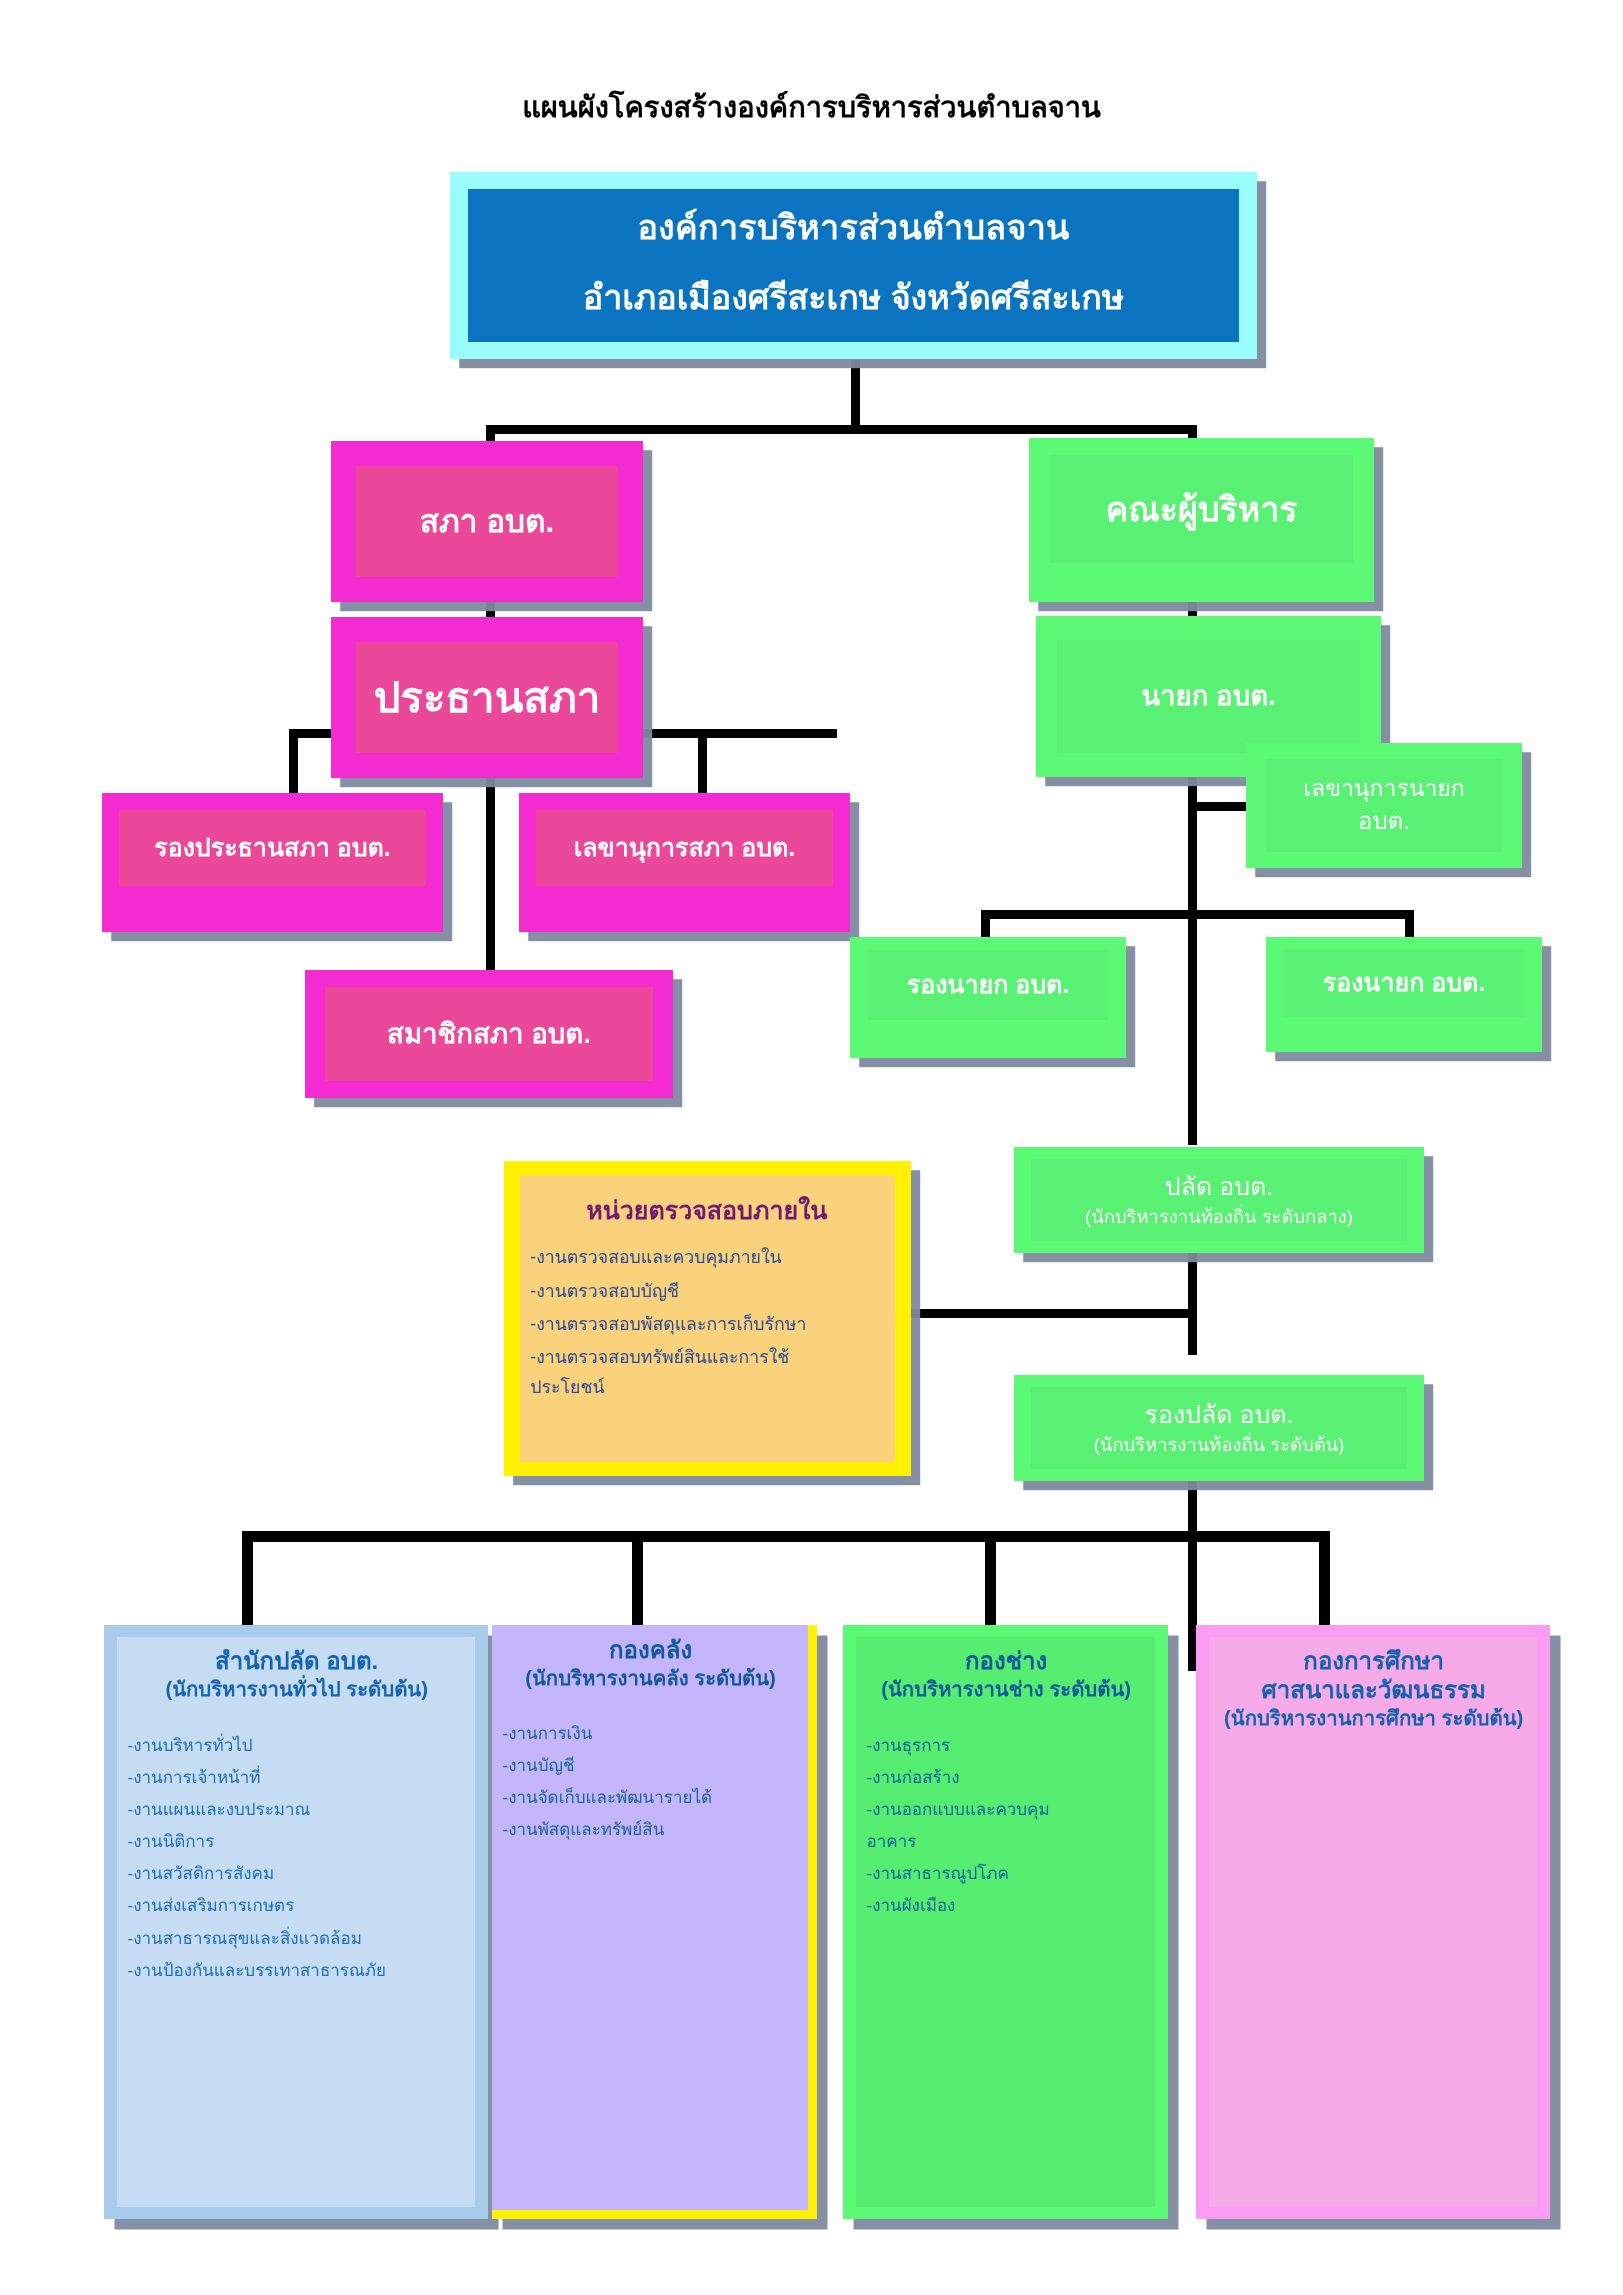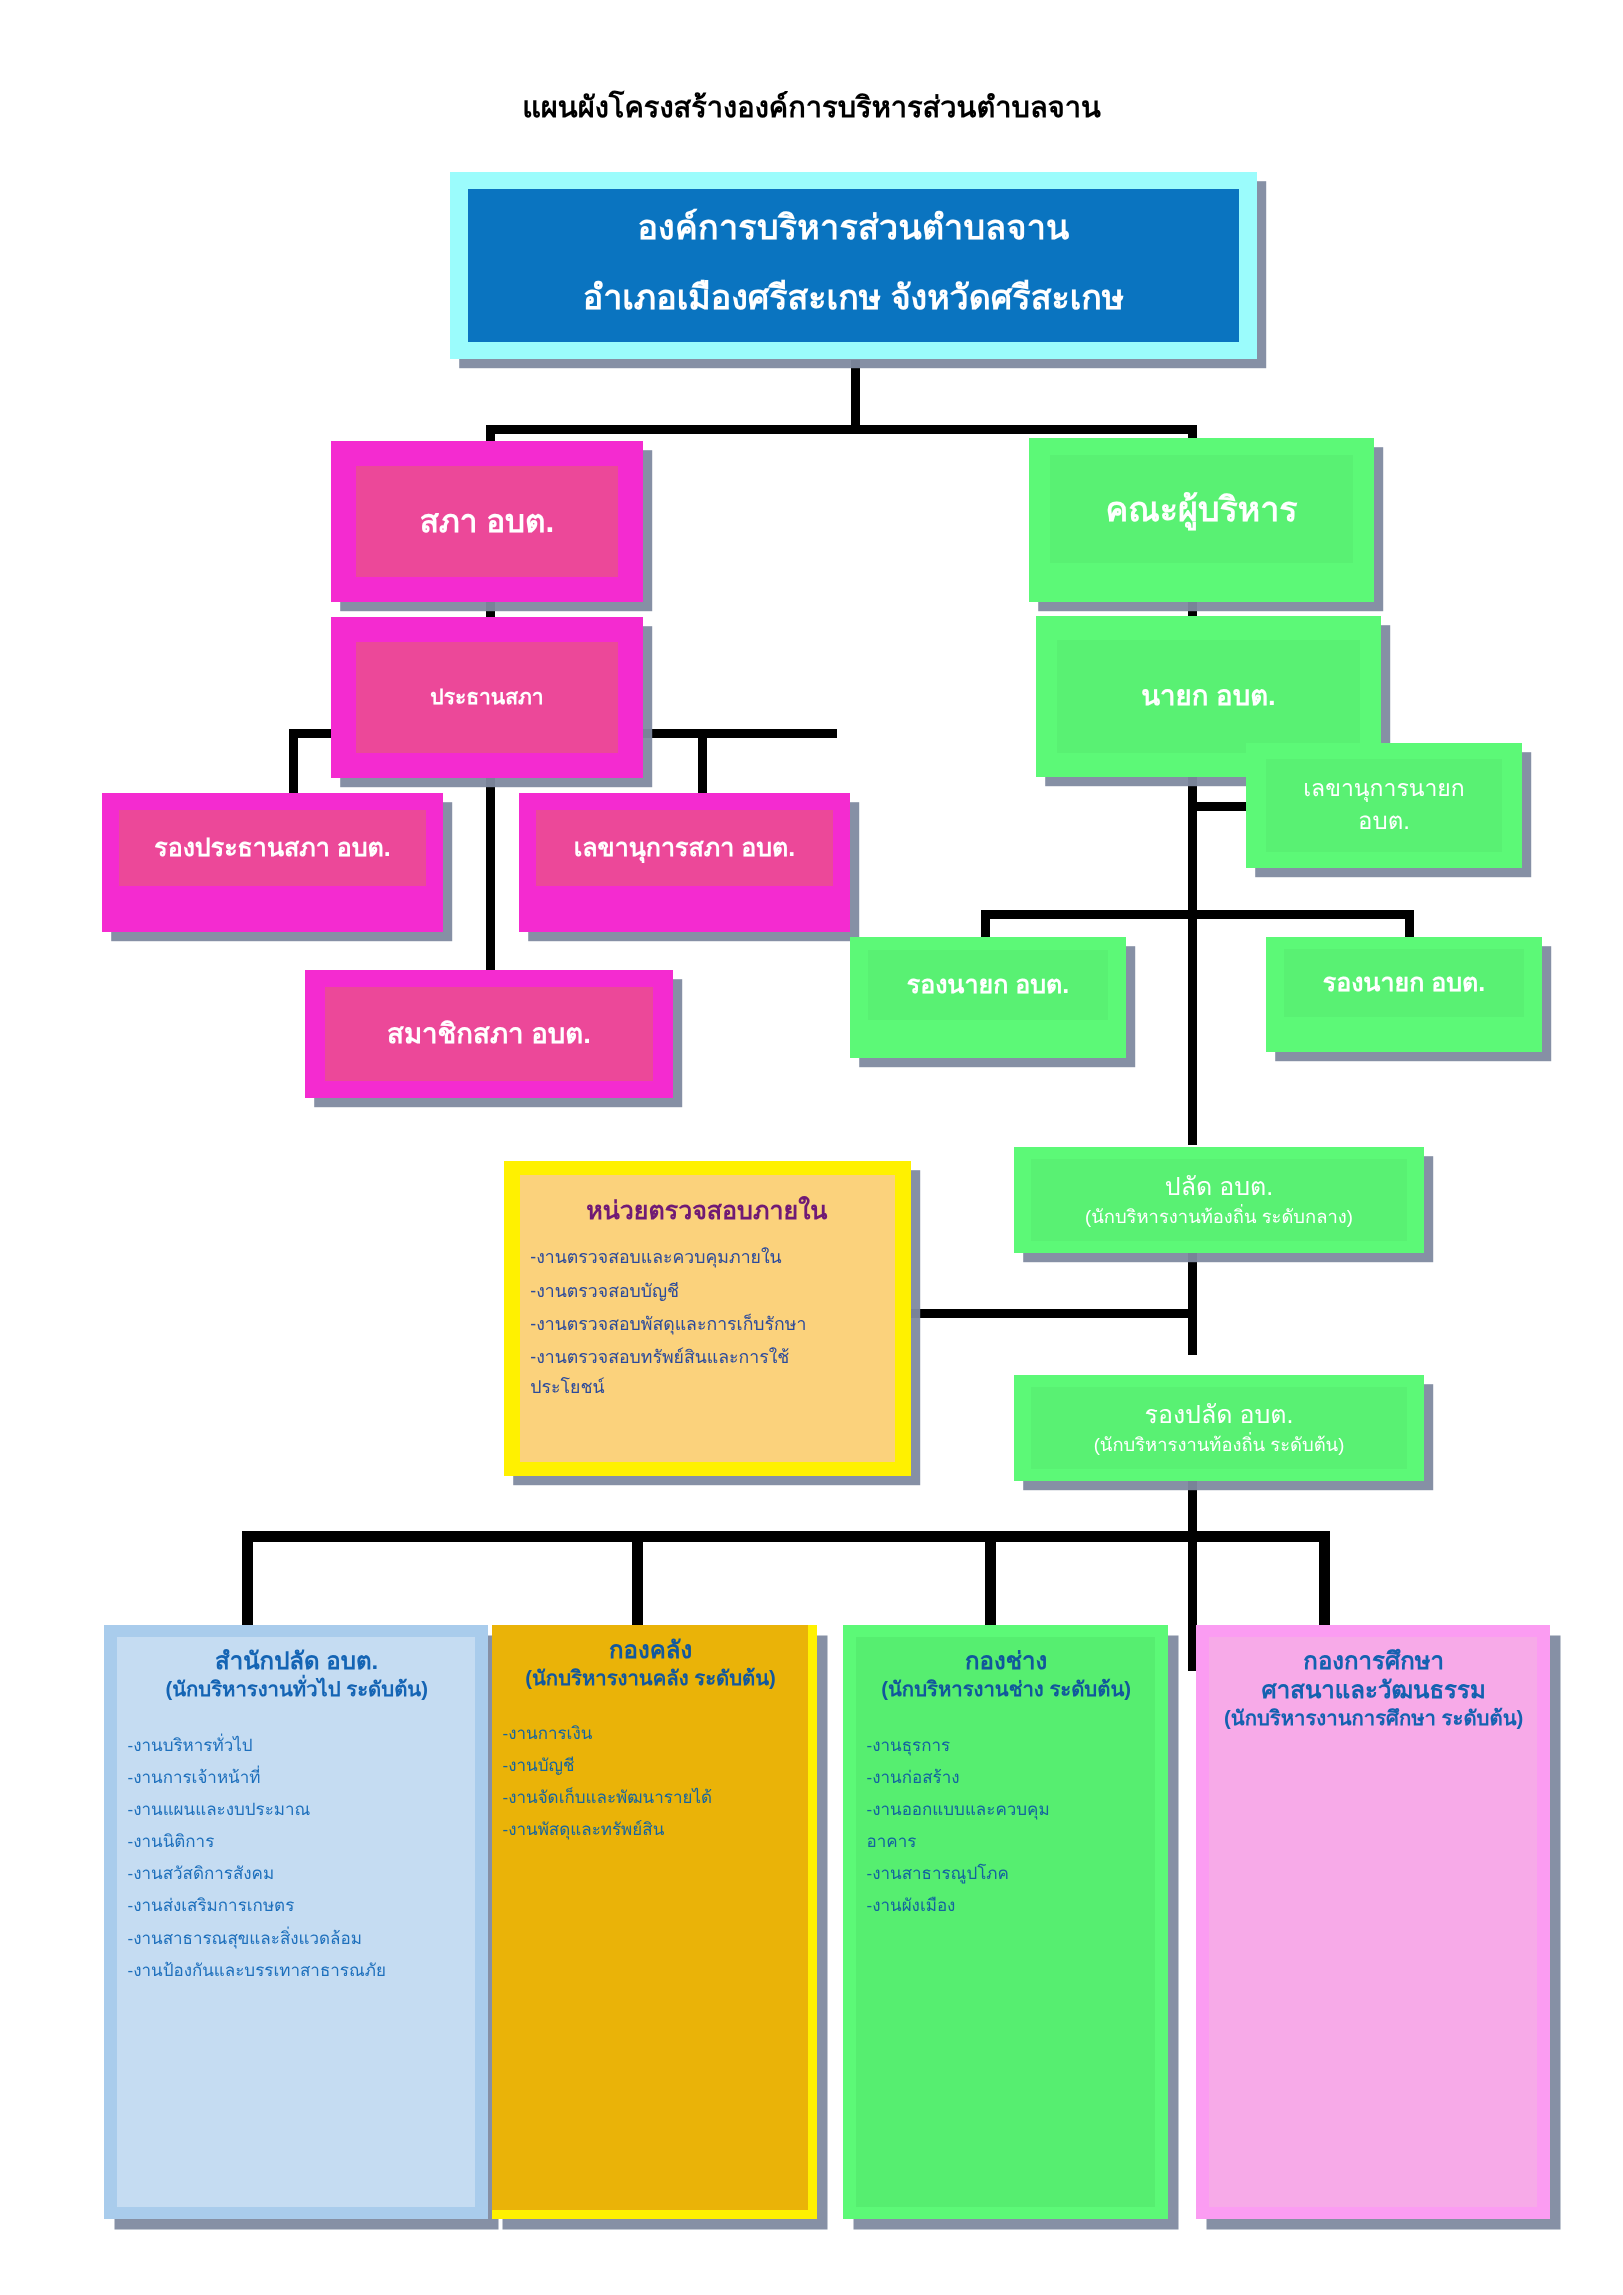--- a/index.html
+++ b/index.html
@@ -143,21 +143,21 @@
     margin-bottom: 4.6px;
     white-space: normal;
   }
 
   .dept-blue  .outer { background: #A9CCEC; }
   .dept-blue  .inner { background: #C5DCF2; color: #1464B4; }
   .dept-blue  .head, .dept-blue .sub { color: #1464B4; }
   .dept-blue  .item { color: #1D6FBC; }
 
   .dept-yellow .outer { background: #FFF100; }
-  .dept-yellow .inner { background: #eab308; color: #12589E; }
+  .dept-yellow .inner { background: #c4b5fd; color: #12589E; }
   .dept-yellow .head, .dept-yellow .sub { color: #12589E; }
   .dept-yellow .item { color: #16659F; }
 
   .dept-green .outer { background: #5CF977; }
   .dept-green .inner { background: #56EE70; color: #11579C; }
   .dept-green .head, .dept-green .sub { color: #11579C; }
   .dept-green .item { color: #13639F; }
 
   .dept-pink .outer { background: #FB9CF2; }
   .dept-pink .inner { background: #F7AAE8; color: #1461B0; }
@@ -231,21 +231,21 @@
     <div class="outer">
       <div class="inner" style="left:25px; right:25px; top:25px; bottom:25px;">
         <div class="title" style="font-size:31.5px;">สภา อบต.</div>
       </div>
     </div>
   </div>
 
   <div class="node magenta" style="left:331px; top:617px; width:312px; height:161px;">
     <div class="outer">
       <div class="inner" style="left:25px; right:25px; top:25px; bottom:25px;">
-        <div class="title" style="font-size:21px;">ประธานสภา</div>
+        <div class="title" style="font-size:42px;">ประธานสภา</div>
       </div>
     </div>
   </div>
 
   <div class="node magenta" style="left:102px; top:793px; width:341px; height:139px;">
     <div class="outer">
       <div class="inner" style="left:17px; right:17px; top:17px; bottom:46px;text-align:center;">
         <div class="title" style="font-size:25px;">รองประธานสภา อบต.</div>
       </div>
     </div>

